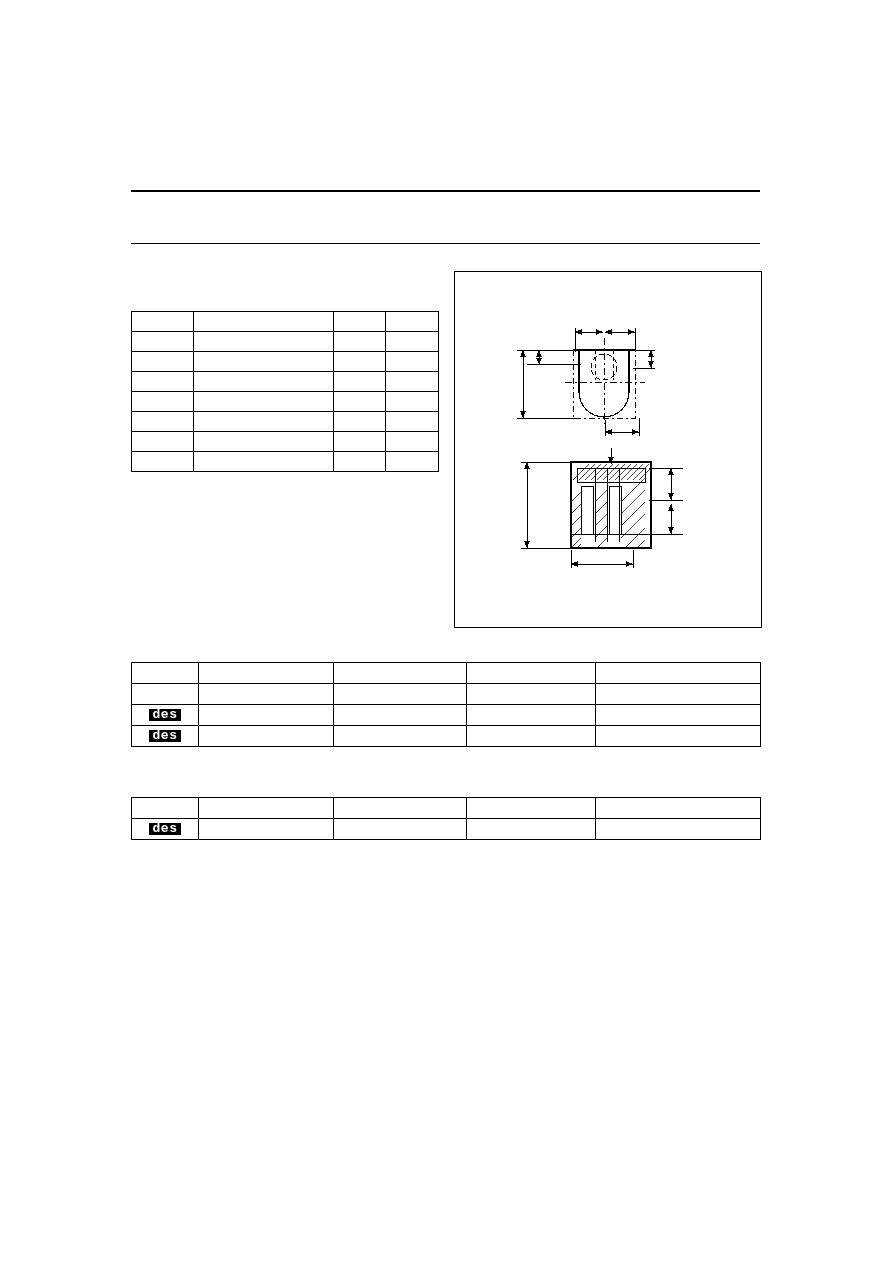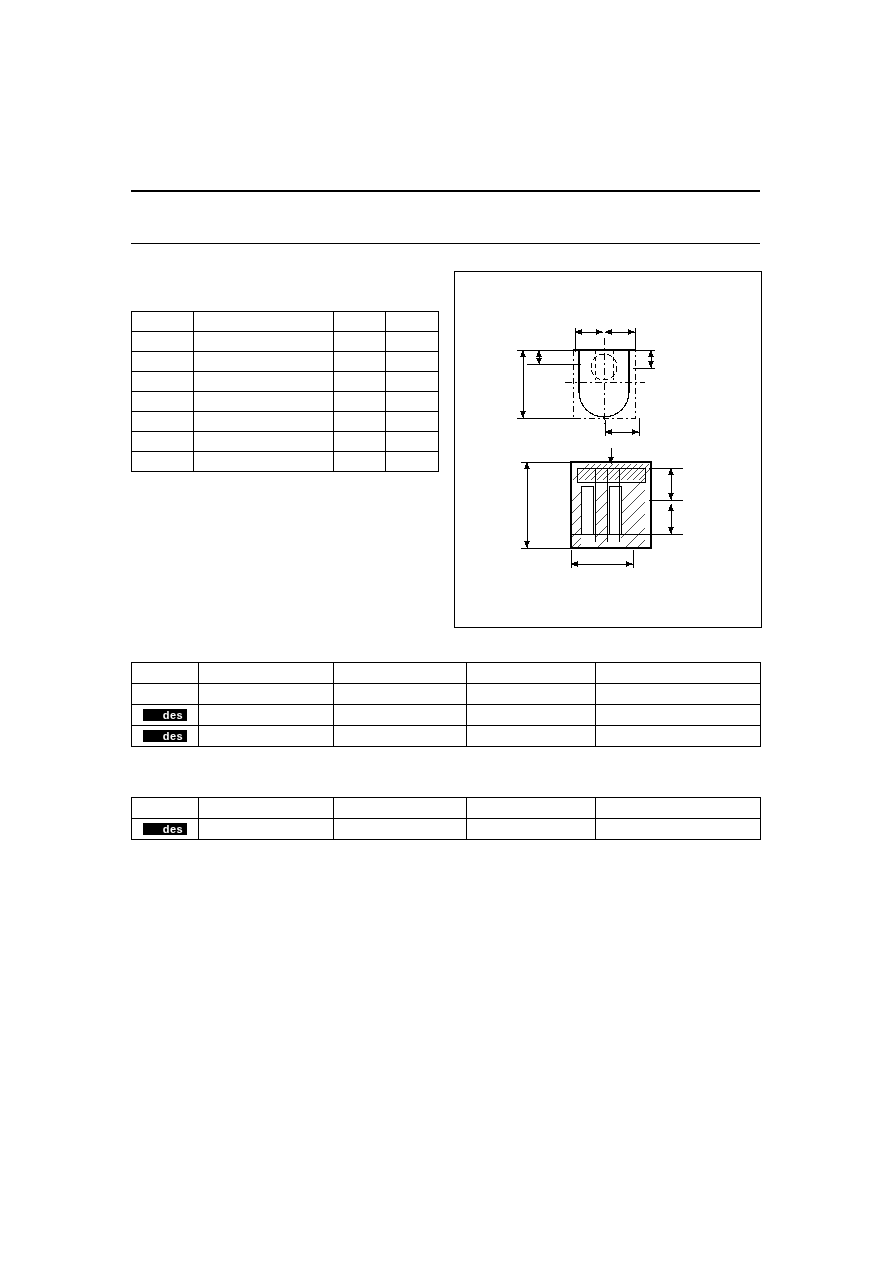--- a/index.html
+++ b/index.html
@@ -109,25 +109,26 @@
   #order-table2 col.p3 { width: 133px; }
   #order-table2 col.p4 { width: 129px; }
   #order-table2 col.p5 { width: 165px; }
   #order-table2 td { height: 18px; }
 
   
   .des-badge {
     display: inline-block;
     background: #000000;
     color: #ffffff;
-    font-size: 11px;
+    font-size: 13px;
     font-weight: bold;
     letter-spacing: 0.5px;
-    padding: 1px 4px 1px 20px;
+    padding: 1px 4px 1px 4px;
     line-height: 10px;
+    font-family: Liberation Mono, monospace;
   }
   td.badge-cell {
     text-align: center;
     padding: 0;
   }
 </style>
 </head>
 <body>
 
 <div class="rule rule-top"></div>

